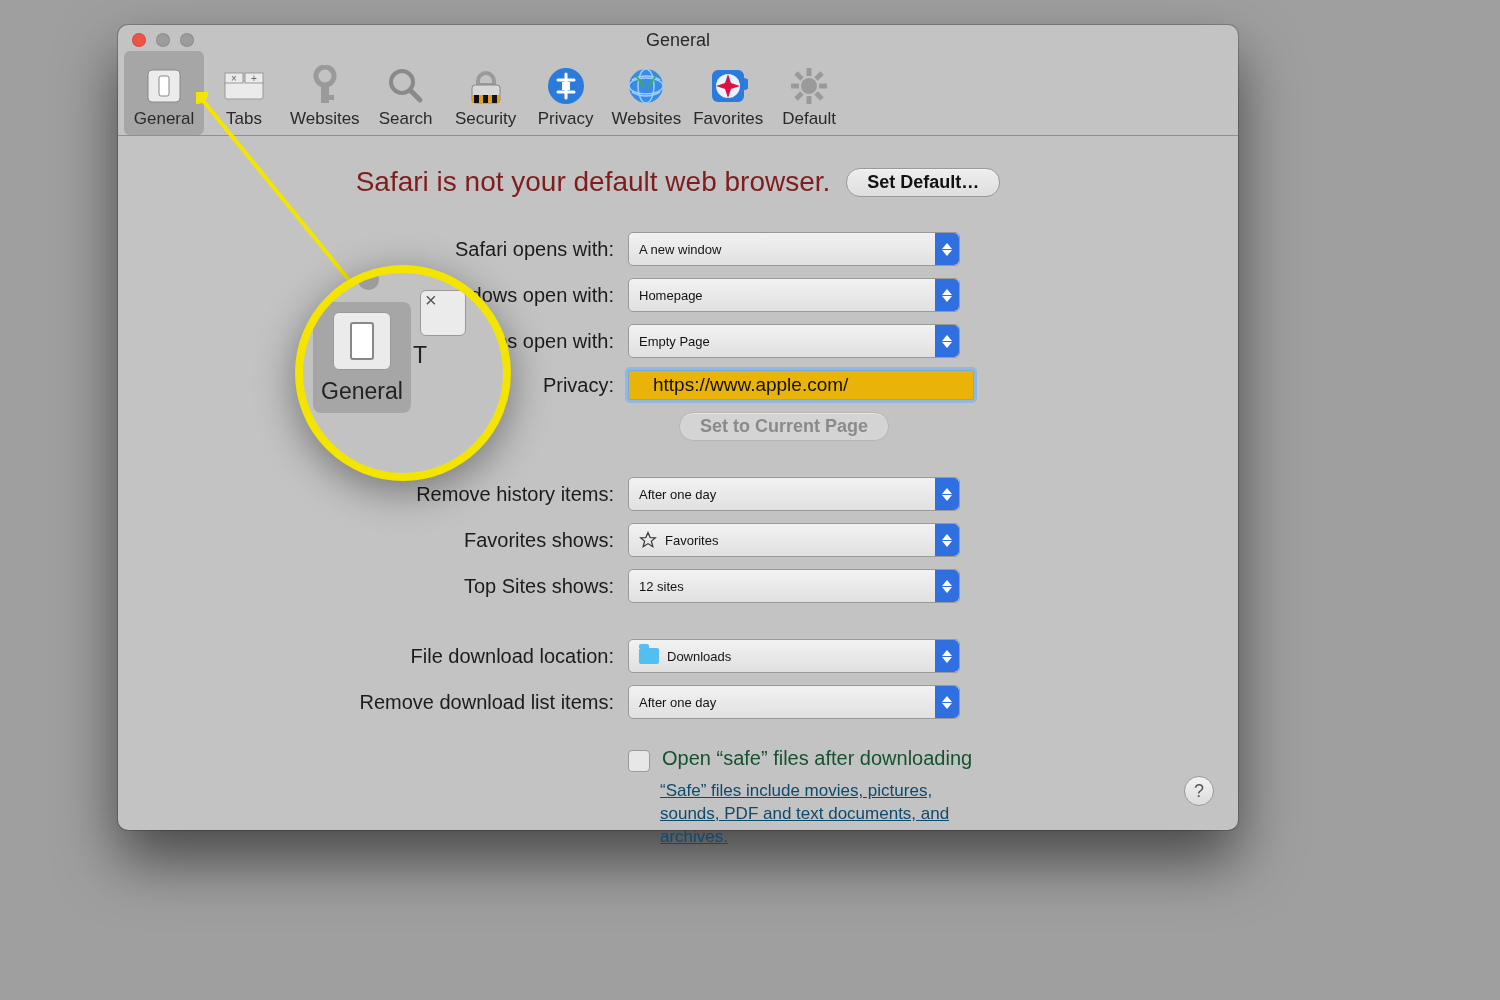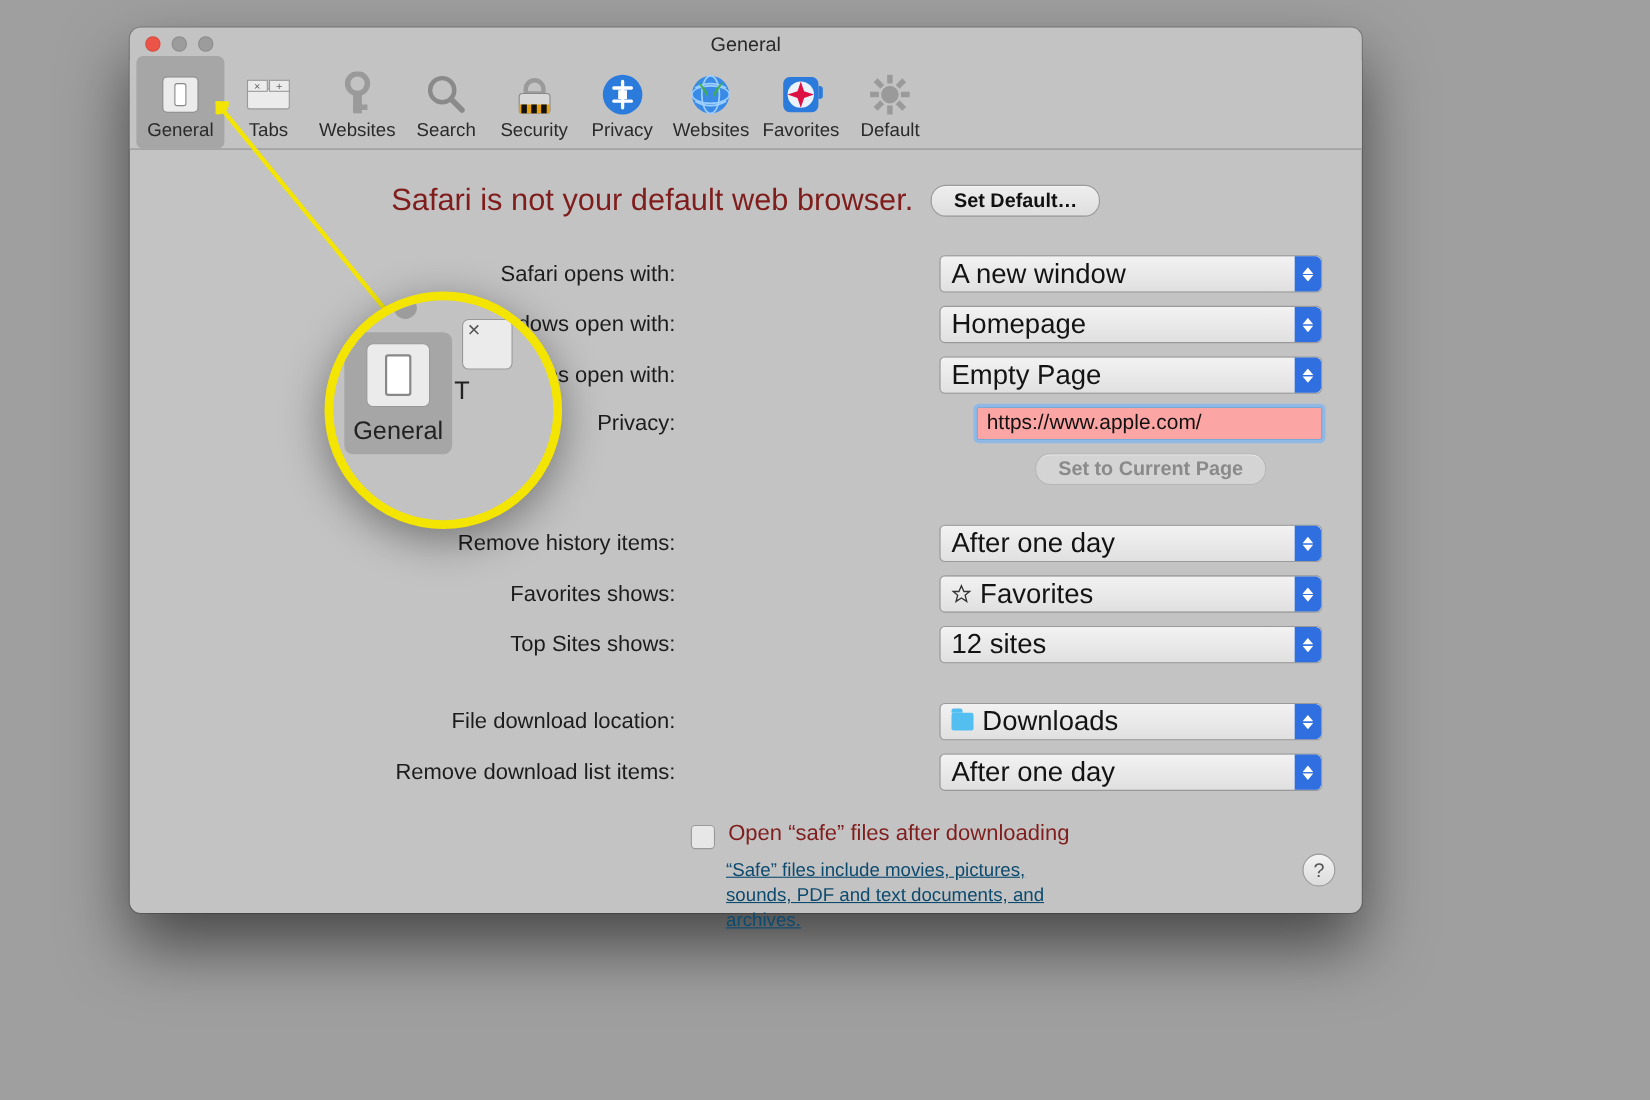--- a/index.html
+++ b/index.html
@@ -81,21 +81,20 @@
     margin-top: 2px;
   }
   
   .content {
     padding: 30px 36px 20px 36px;
   }
   .row {
     display: flex;
     align-items: center;
     margin-bottom: 12px;
-    justify-content: space-between;
   }
   .label-col {
     width: 460px;
     text-align: right;
     padding-right: 14px;
     font-size: 20px;
     color:#1c1c1c;
   }
   .field-col {
     flex: 0 0 auto;
@@ -125,23 +124,23 @@
   }
   
   .dropdown {
     width: 312px;
     height: 32px;
     background: linear-gradient(#f2f2f2,#e1e0e0);
     border: 1px solid #9a9a9a;
     border-radius: 5px;
     display:flex;
     align-items:center;
-    padding: 0 24px 0 10px;
+    padding: 0 8px 0 10px;
     position:relative;
-    font-size: 25px;
+    font-size: 13px;
     color:#131313;
   }
   .dropdown .dd-arrow {
     position:absolute;
     right:0; top:0;
     width:24px;
     height:100%;
     background:#2f6fe0;
     border-radius: 0 5px 5px 0;
     display:flex;
@@ -160,43 +159,43 @@
   .star-icon { width:18px; height:18px; }
   .folder-icon { width:20px; height:16px; background:#52bff0; border-radius:2px; position:relative;}
   .folder-icon::before{content:'';position:absolute;top:-4px;left:0;width:10px;height:4px;background:#52bff0;border-radius:2px 2px 0 0;}
   
   .text-input {
     width: 296px;
     height: 28px;
     border: 1px solid #7aa9d8;
     box-shadow: 0 0 0 3px #8fb8e4;
     border-radius: 2px;
-    padding: 0 8px;
+    padding: 0 24px;
     font-size: 19px;
-    background:#fca5a5;
+    background:#eab308;
     color:#111;
     outline:none;
   }
   
   .cb-row {
     display:flex;
     align-items:flex-start;
     gap:12px;
     margin-left: 474px;
     margin-top: 28px;
   }
   .cb {
     width:20px;height:20px;
     background:#e8e7e7;
     border:1px solid #9a9a9a;
     border-radius:4px;
     flex:0 0 auto;
     margin-top:3px;
   }
-  .cb-text { font-size:20px; color:#7f1d1d; }
+  .cb-text { font-size:20px; color:#14532d; }
   .help-text {
     margin-left: 506px;
     margin-top: 8px;
     font-size: 17px;
     width: 320px;
     color:#0c4a6e;
     line-height:1.35;
     text-decoration:underline;
   }
   .help-btn {

